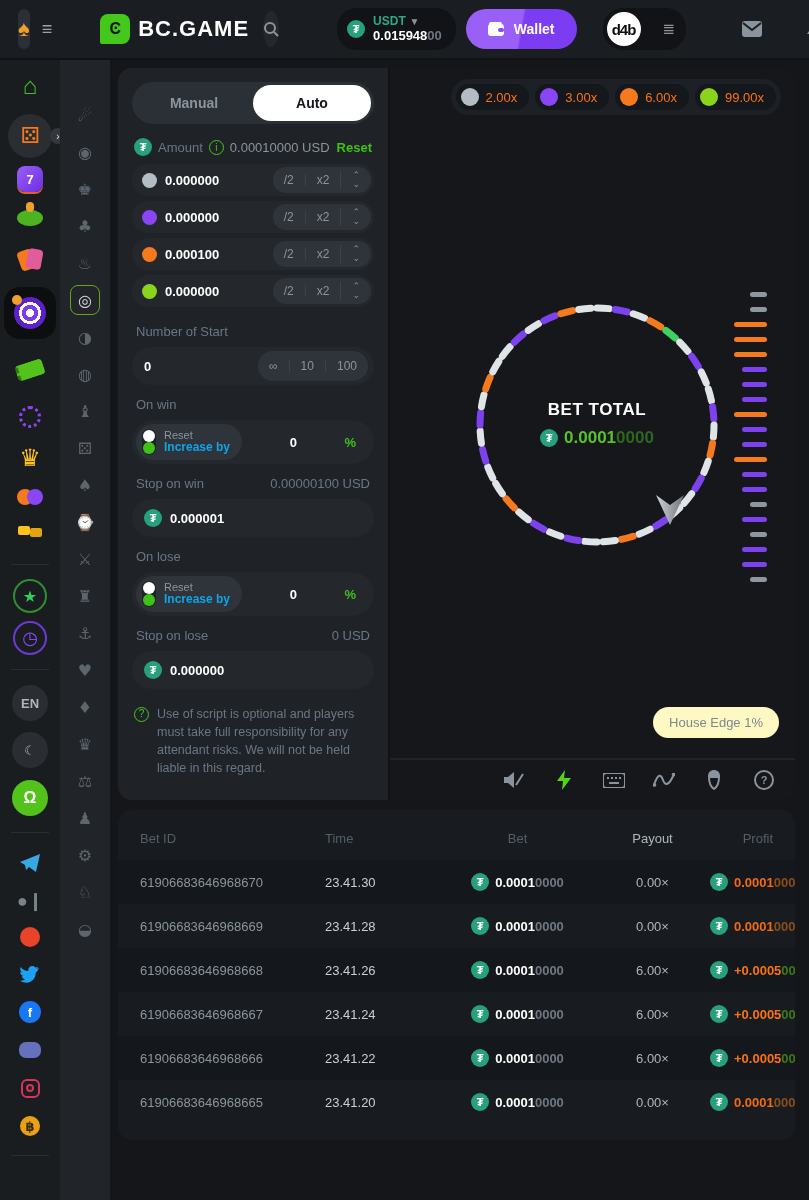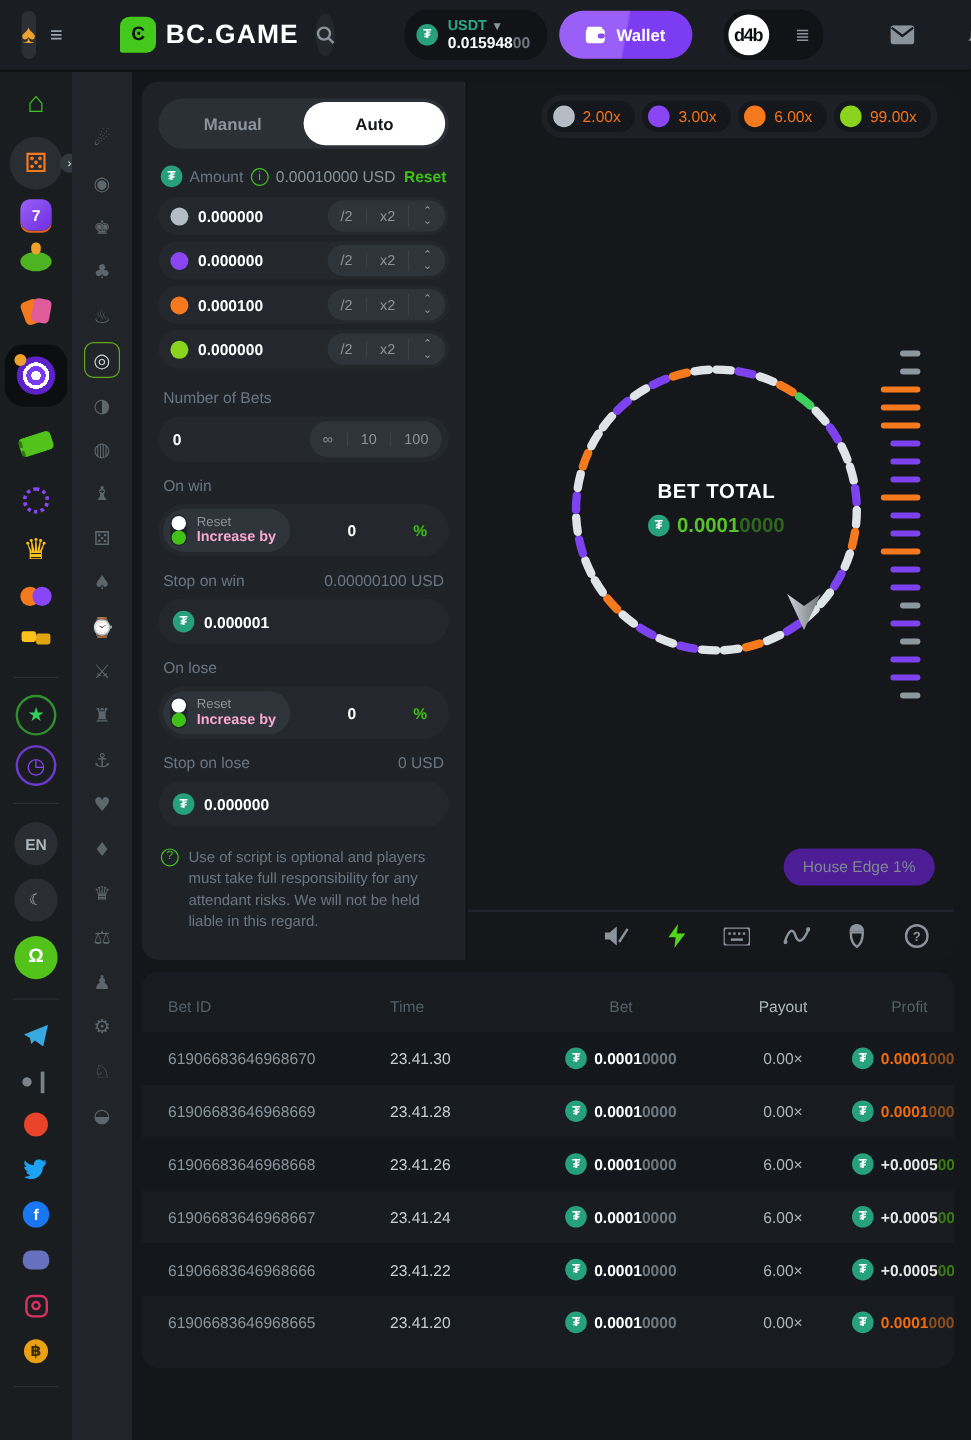--- a/index.html
+++ b/index.html
@@ -127,21 +127,21 @@
   .field .grp { height:30px; }
 
   .cond-row { background:#24282d; border-radius:22px; height:44px; display:flex; align-items:center; padding:4px;}
   .toggle-pill { background:#2f343a; border-radius:18px; height:36px; display:flex; align-items:center;
     padding:0 12px 0 6px; gap:8px;}
   .vswitch { width:14px; height:26px; border-radius:7px; background:#1e2control226; position:relative; background:#202429;}
   .vswitch::before { content:""; position:absolute; top:1px; left:1px; width:12px; height:12px; border-radius:50%; background:#fff;}
   .vswitch::after  { content:""; position:absolute; bottom:1px; left:1px; width:12px; height:12px; border-radius:50%; background:#3fc117;}
   .tg-labels { line-height:1.1; font-size:11px;}
   .tg-top { color:#8b949d; }
-  .tg-bottom { color:#f9a8d4; font-weight:bold; font-size:12px;}
+  .tg-bottom { color:#0ea5e9; font-weight:bold; font-size:12px;}
   .cond-val { margin:0 auto; color:#fff; font-weight:bold; }
   .pct { color:#3fc117; font-weight:bold; margin-right:14px;}
 
   .disclaim { display:flex; gap:8px; margin:16px 2px 0; color:#6b7684; line-height:1.45; font-size:12.5px;}
   .q-ic { width:15px; height:15px; border-radius:50%; border:1px solid #45c81c; color:#45c81c; flex:none;
     font-size:10px; display:flex; align-items:center; justify-content:center; margin-top:2px;}
   .start-btn { margin:22px 0 0; height:54px; border-radius:27px; border:none;
     background:linear-gradient(100deg,#68de18 49%,#4ecd0f 51%);
     color:#fff; font-weight:800; font-size:16px; font-family:inherit; }
 
@@ -154,21 +154,21 @@
 
   .wheel-wrap { position:absolute; left:77px; top:227px; width:260px; height:260px; }
   .wheel-center { position:absolute; left:77px; top:332px; width:260px; text-align:center; }
   .bt-label { color:#fff; font-weight:800; font-size:17px; letter-spacing:.5px;}
   .bt-val { margin-top:8px; font-weight:800; font-size:17px; display:flex; align-items:center; justify-content:center; gap:6px;}
   .bt-bright { color:#56c32a; } .bt-dim { color:#2e661f; }
 
   .history { position:absolute; top:224px; right:28px; width:34px; }
   .bar { height:5px; border-radius:3px; margin:0 0 10px auto; }
 
-  .house-edge { position:absolute; right:16px; top:639px; background:#4c1d95; color:#7d8892;
+  .house-edge { position:absolute; right:16px; top:639px; background:#fef9c3; color:#7d8892;
     border-radius:16px; padding:8px 16px; font-size:13px;}
 
   .toolbar { position:absolute; left:0; right:0; bottom:0; height:42px; border-top:2px solid #20242a;
     display:flex; align-items:center; justify-content:flex-end; gap:28px; padding-right:20px;}
   .tool { width:22px; height:22px; display:flex; align-items:center; justify-content:center; }
 
   
   .bets-tabs { margin-top:38px; background:#23272b; border-radius:20px; height:36px;
     display:inline-flex; padding:3px; }
   .btab { padding:0 22px; display:flex; align-items:center; color:#7d8892; font-weight:bold; border-radius:16px;}
@@ -177,21 +177,21 @@
   .table-card { margin-top:10px; background:#181c20; border-radius:14px; padding:6px 0; height:330px; overflow:hidden;}
   .trow { display:grid; grid-template-columns:185px 115px 155px 115px 1fr; align-items:center;
     height:44px; padding:0 22px; }
   .trow.head { color:#545f68; }
   .trow.odd { background:#14171b; }
   .c-time { }
   .c-bet, .c-payout { justify-self:center; display:flex; align-items:center; gap:6px;}
   .c-profit { justify-self:end; display:flex; align-items:center; gap:6px;}
   .mono-b { color:#fff; font-weight:bold; } .mono-d { color:#6f7780; font-weight:bold;}
   .loss-b { color:#f06c0d; font-weight:bold;} .loss-d { color:#8a4d1b; font-weight:bold;}
-  .win-b { color:#e5e5e5; font-weight:bold;} .win-d { color:#3c7a16; font-weight:bold;}
+  .win-b { color:#f97316; font-weight:bold;} .win-d { color:#3c7a16; font-weight:bold;}
   .c-id { color:#8b949d; } .c-payout { color:#aeb6bd; }
   svg { display:block; }
 </style>
 </head>
 <body>
 
 <div class="header">
   <div class="spade-box">♠</div>
   <div class="burger">≡</div>
   <div class="bc-logo">
@@ -419,21 +419,21 @@
               <div>x2</div>
               <div class="stepper">
                 <span>⌃</span>
                 <span>⌄</span>
               </div>
             </div>
           </div>
         </div>
 
       <div class="section-lbl">
-          <span>Number of Bets</span>
+          <span>Number of Start</span>
         </div>
       <div class="field">
         <span class="val">0</span>
         <div class="grp" style="margin-left:auto">
           <div>∞</div>
           <div>10</div>
           <div>100</div>
         </div>
       </div>
 

